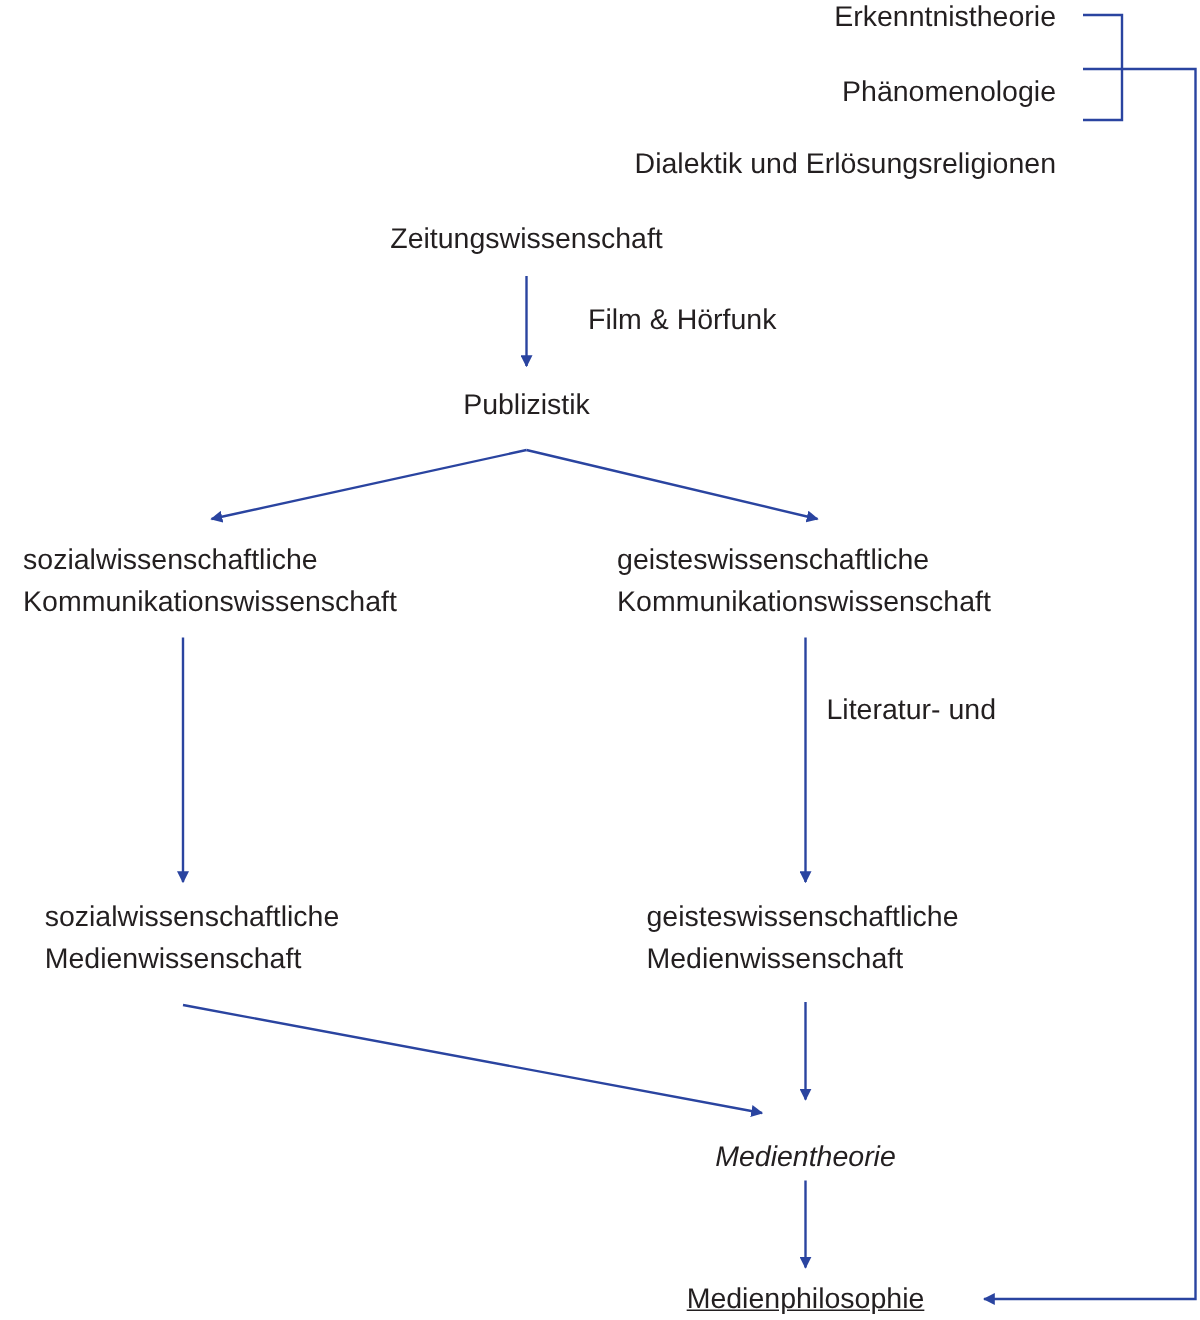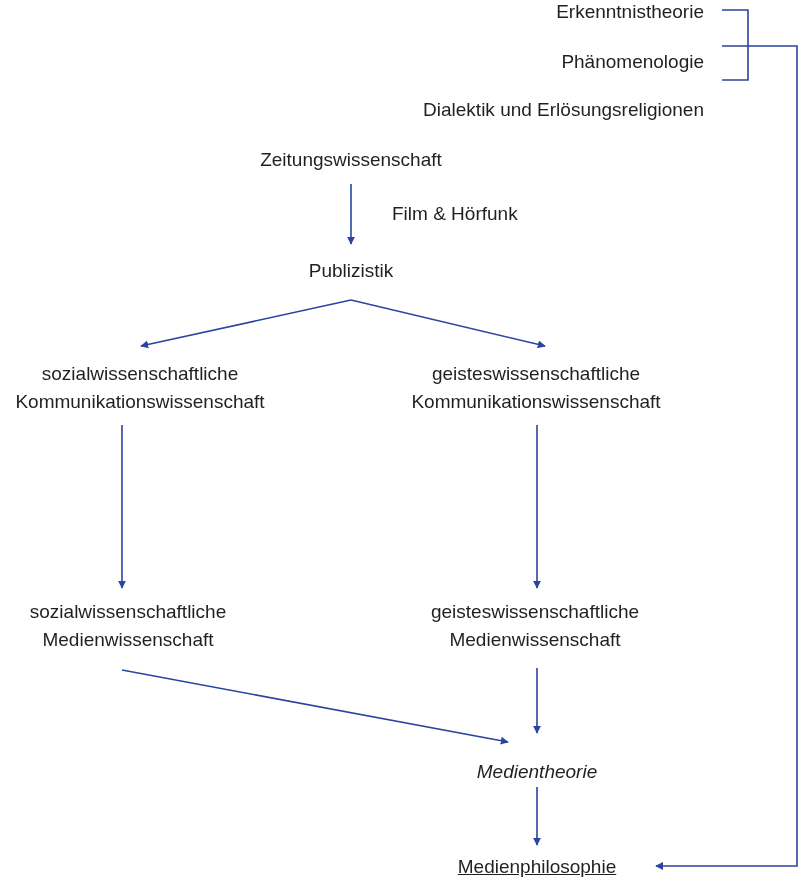--- a/index.html
+++ b/index.html
@@ -1,19 +1,19 @@
 <!DOCTYPE html>
 <html><head>
   <meta charset="utf-8">
   <style>
     html, body { margin: 0; padding: 0; background: #ffffff; }
     body { width: 800px; height: 880px; position: relative; overflow: hidden;
            font-family: "Liberation Sans", "DejaVu Sans", sans-serif; color: #231f20; }
     .lbl { position: absolute; font-size: 19px; line-height: 28px; white-space: nowrap; }
-    .c { transform: translateX(-50%); text-align: center; }
+    .c { transform: translateX(-50%); }
     .r { text-align: right; }
     svg { position: absolute; left: 0; top: 0; }
   </style>
 </head>
 <body>
 
 <svg width="800" height="880">
   <defs>
     <marker id="ah" viewBox="0 0 10 10" refX="9" refY="5" markerWidth="8" markerHeight="8" orient="auto-start-reverse" markerUnits="userSpaceOnUse">
       <path d="M0,0 L10,5 L0,10 z" fill="#2a44a0"></path>
@@ -50,20 +50,21 @@
 <div class="lbl c" style="left:140px; top:360px;">
   <div>sozialwissenschaftliche</div>
   <div>Kommunikationswissenschaft</div>
 </div>
 <div class="lbl c" style="left:536px; top:360px;">
   <div>geisteswissenschaftliche</div>
   <div>Kommunikationswissenschaft</div>
 </div>
 
 <div class="lbl" style="left:551px; top:460px;">
+  <div>Literatur- und</div>
 </div>
 
 <div class="lbl c" style="left:128px; top:598px;">
   <div>sozialwissenschaftliche</div>
   <div>Medienwissenschaft</div>
 </div>
 <div class="lbl c" style="left:535px; top:598px;">
   <div>geisteswissenschaftliche</div>
   <div>Medienwissenschaft</div>
 </div>

